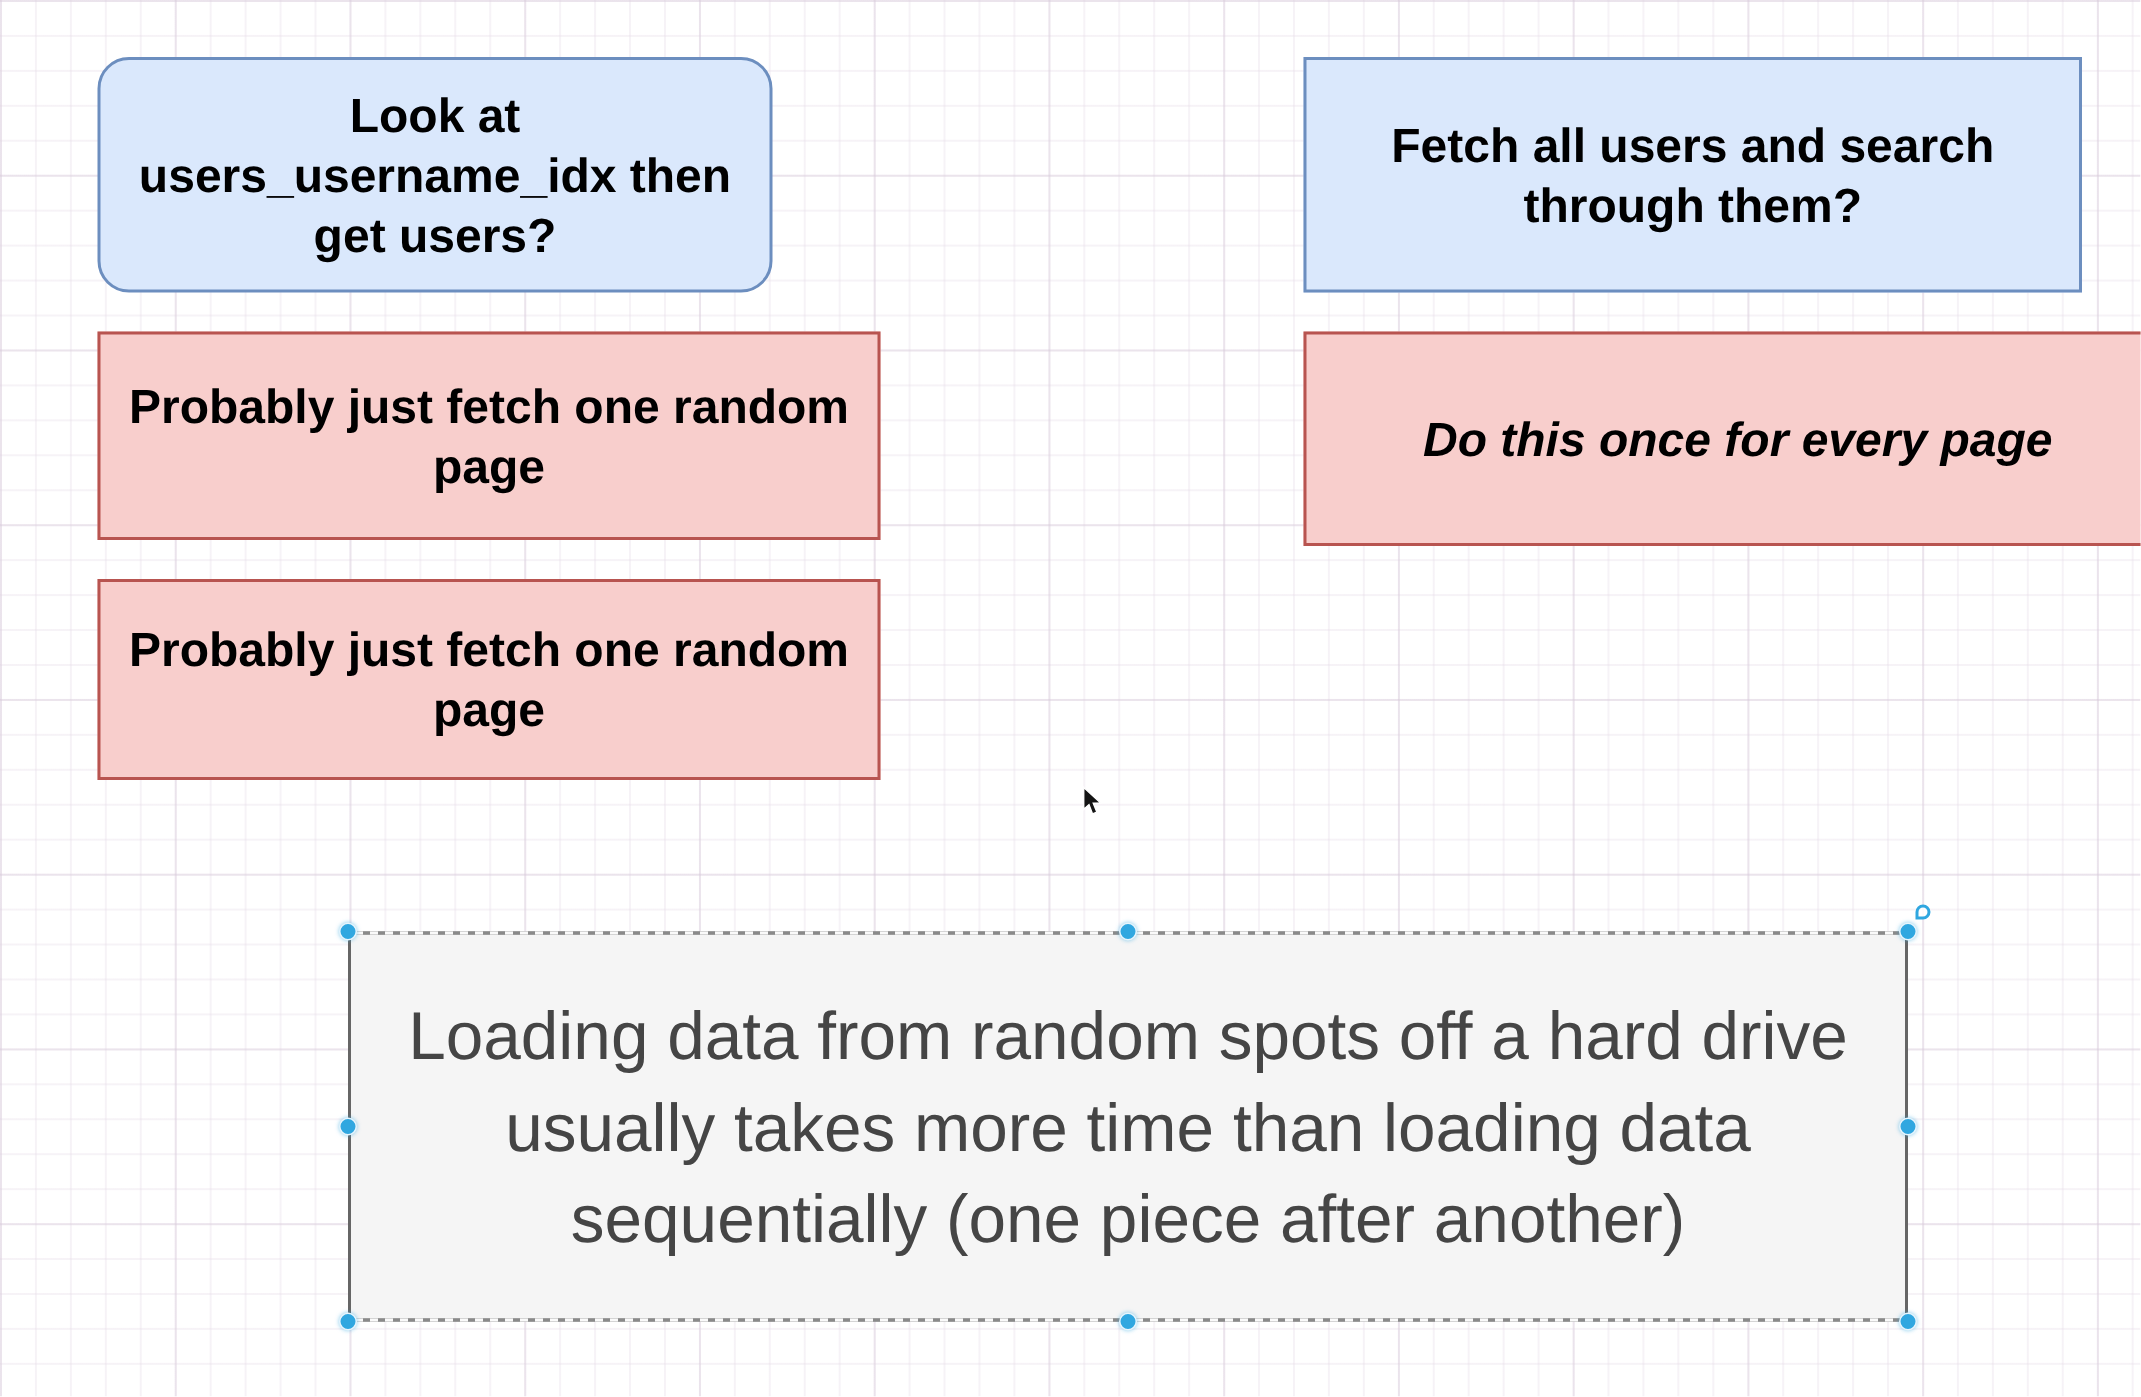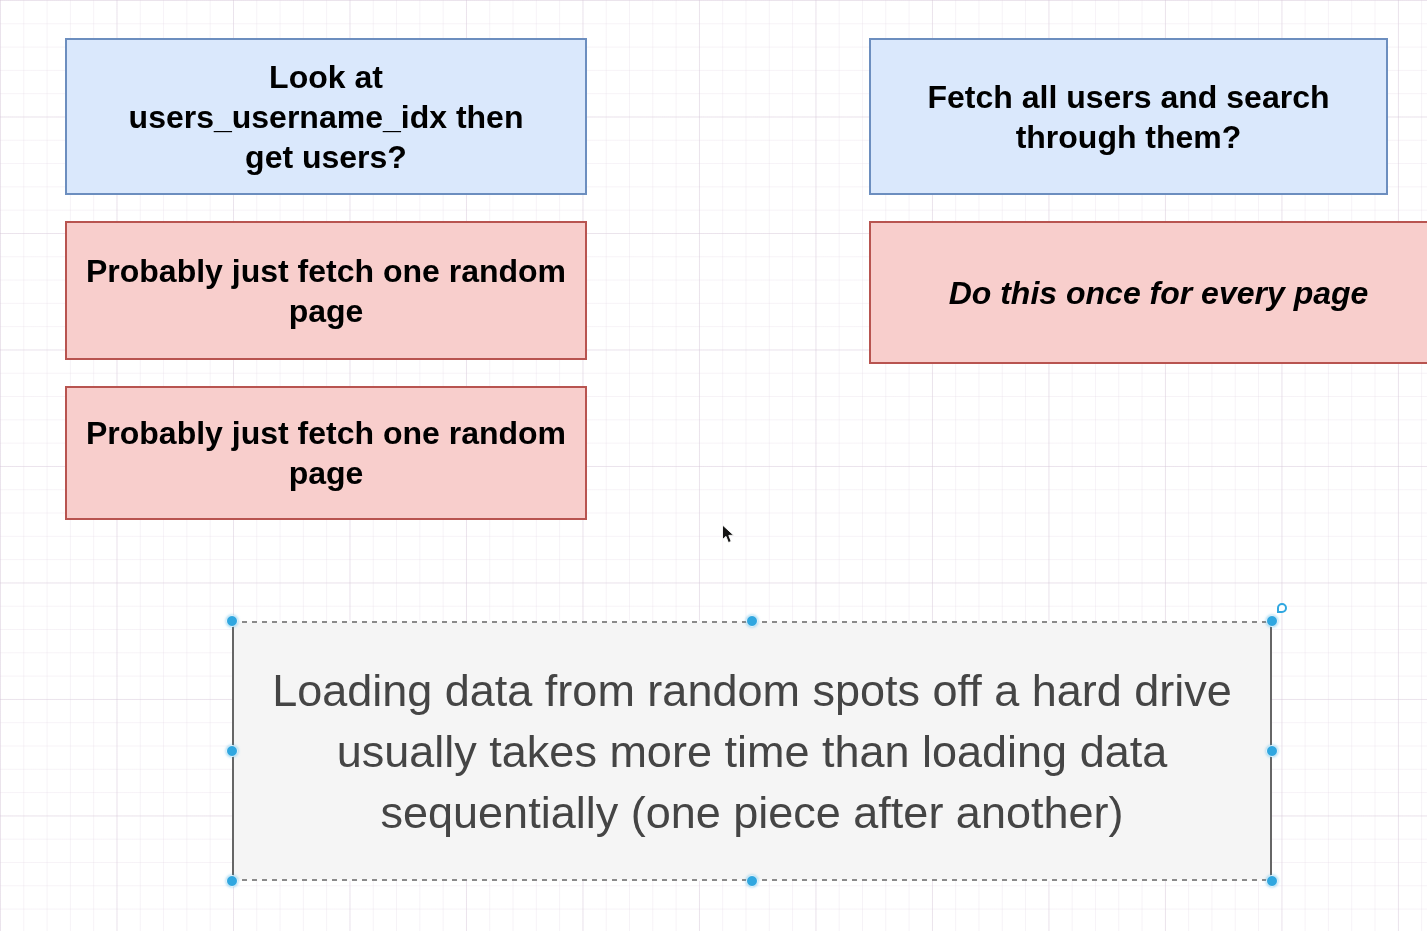--- a/index.html
+++ b/index.html
@@ -57,21 +57,21 @@
     border:2px solid #30a7e0;border-radius:50% 50% 50% 0;
     background:rgba(255,255,255,0.85);box-sizing:border-box;z-index:3;
   }
   .mouse-cursor{position:absolute;left:721px;top:524px;z-index:10;}
 </style>
 </head>
 <body>
 
 <div class="canvas">
 
-  <div class="node node--question" style="left:65px;top:38px;width:522px;height:157px;">
+  <div class="node node--question" style="left:65px;top:38px;width:450px;height:157px;border-radius:21px;">
     <div class="node-label">Look at
 users_username_idx then
 get users?</div>
   </div>
 
   <div class="node node--question" style="left:869px;top:38px;width:519px;height:157px;text-align:center;">
     <div class="node-label">Fetch all users and search
 through them?</div>
   </div>
 

